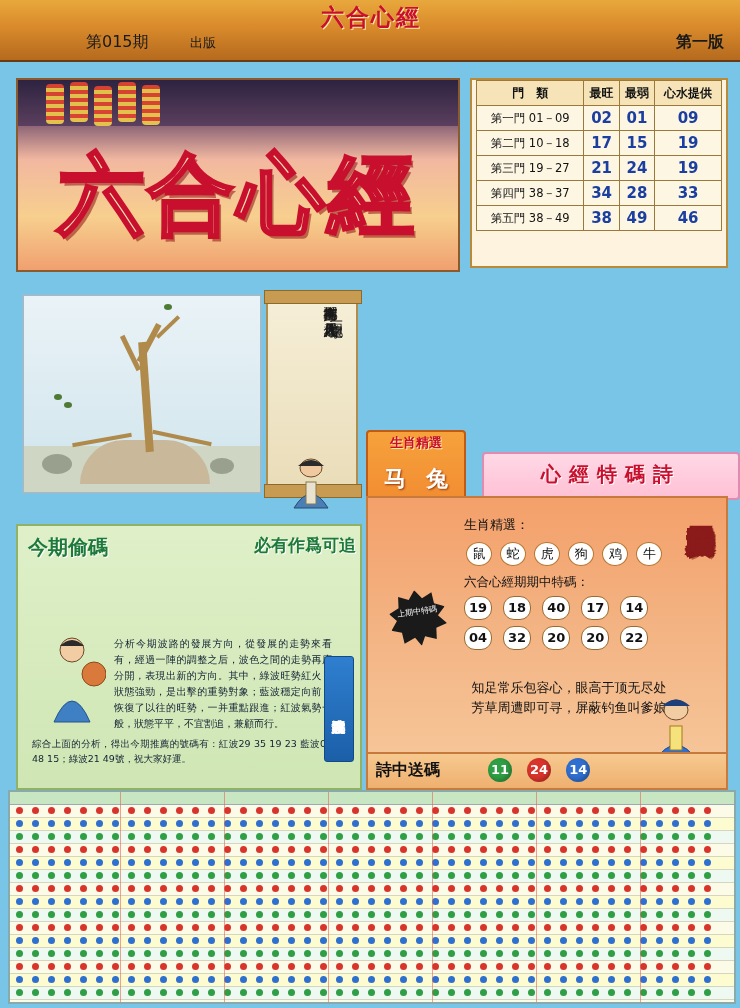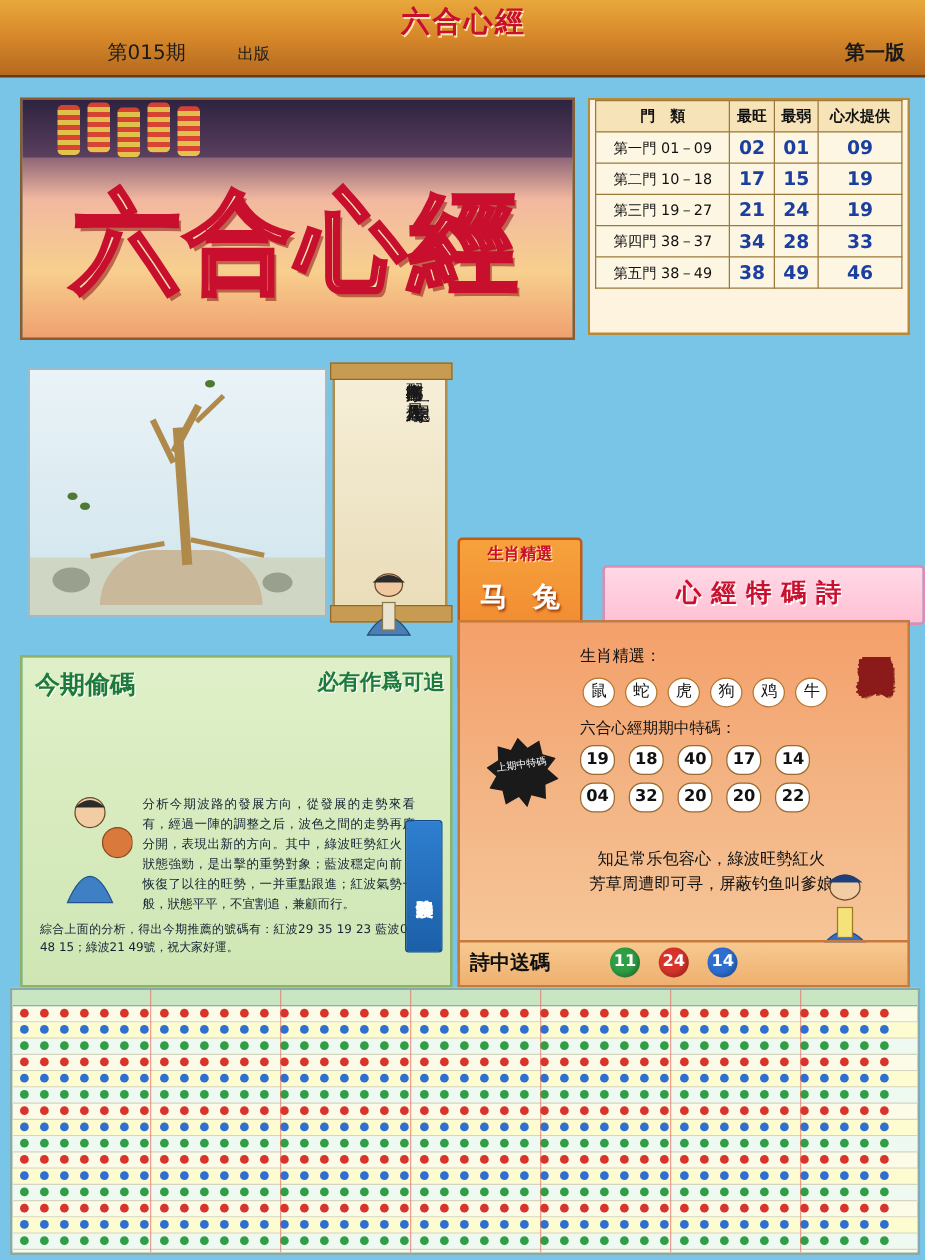--- a/index.html
+++ b/index.html
@@ -416,21 +416,21 @@
       <div class="nrow">
         <span class="nball">04</span>
         <span class="nball">32</span>
         <span class="nball">20</span>
         <span class="nball">20</span>
         <span class="nball">22</span>
       </div>
     </div>
     <div class="seal">上期中特碼</div>
     <div class="vert-gold">賽馬資料贈送贈送</div>
-    <div class="pp-poem" style="white-space:pre-line">知足常乐包容心，綠波旺勢紅火
+    <div class="pp-poem" style="white-space:pre-line">知足常乐包容心，眼高于顶无尽处
 芳草周遭即可寻，屏蔽钓鱼叫爹娘</div>
     <svg class="officer" viewBox="0 0 80 72">
       <ellipse cx="40" cy="18" rx="12" ry="10" fill="#f2cda4" stroke="#6a4a2a"></ellipse>
       <path d="M26 14 q14 -13 28 0 z" fill="#1f3f7a"></path>
       <path d="M18 70 q22 -34 44 0 z" fill="#2f6fd0" stroke="#1b4a8f"></path>
       <rect x="34" y="34" width="12" height="24" fill="#f6e27a" stroke="#a07a20"></rect>
     </svg>
   </div>
 
   <div class="send-code">

